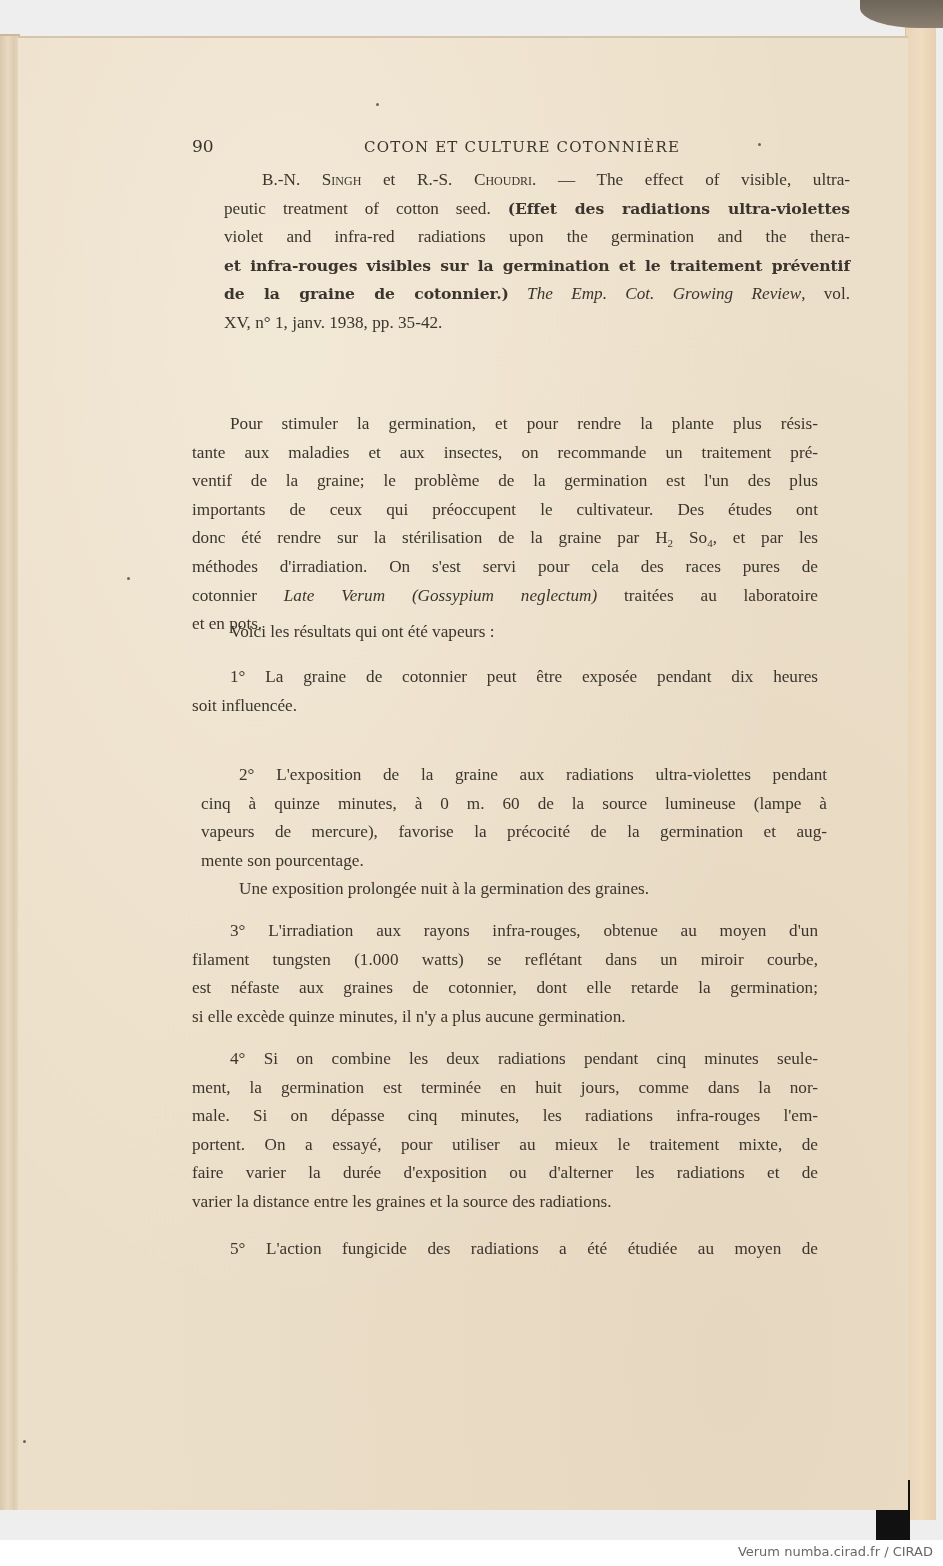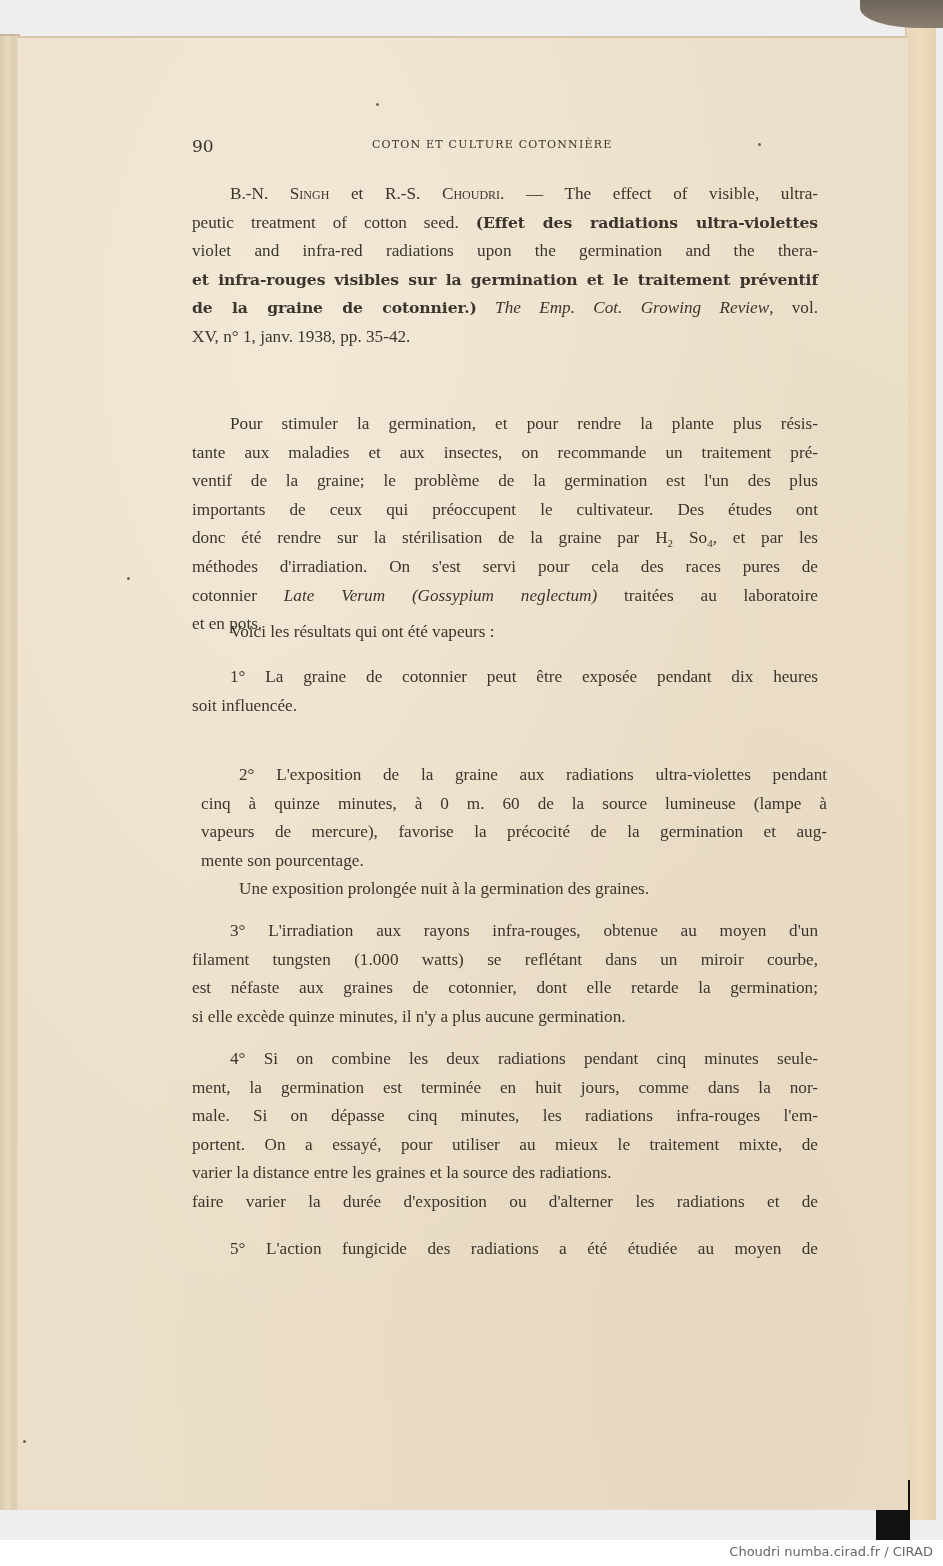--- a/index.html
+++ b/index.html
@@ -38,21 +38,21 @@
   .cover-bottom {
     position: absolute; left: 876px; top: 1480px; width: 34px; height: 60px;
     background: #111111;
   }
   .page-header {
     position: absolute; left: 192px; top: 136px; width: 570px; height: 24px;
     color: #3a342c; font-size: 15px;
   }
   .page-number { position: absolute; left: 0; top: 0; font-size: 17px; }
   .running-title {
-    position: absolute; left: 172px; top: 2px; letter-spacing: 1.2px; font-size: 11px; margin-left: 8px;
+    position: absolute; left: 172px; top: 2px; letter-spacing: 1.2px; font-size: 15px;
   }
   .text-block {
     position: absolute; left: 192px; width: 626px;
     color: #3b352d; font-size: 17.2px; line-height: 28.6px;
     text-align: justify;
     font-family: "Liberation Serif", serif;
   }
   .line { display: block; white-space: nowrap; text-align-last: justify; text-align: justify; }
   .line.last { text-align-last: left; }
   .indent { padding-left: 38px; }
@@ -80,21 +80,21 @@
 <div class="speck" style="left:376px;top:103px;"></div>
 <div class="speck" style="left:758px;top:143px;"></div>
 <div class="speck" style="left:127px;top:577px;"></div>
 <div class="speck" style="left:23px;top:1440px;"></div>
 
 <div class="page-header">
   <span class="page-number">90</span>
   <span class="running-title">COTON ET CULTURE COTONNIÈRE</span>
 </div>
 
-<div class="text-block" style="top:180px;">
+<div class="text-block" style="top:166px;margin-left:32px;">
   <span class="line indent"><span>B.-N. </span><span class="sc">Singh</span><span> et </span><span>R.-S. </span><span class="sc">Choudri</span><span>. — The effect of visible, ultra-</span></span>
   <span class="line"><span>peutic treatment of cotton seed. </span><span class="b">(Effet des radiations ultra-violettes</span></span>
   <span class="line">violet and infra-red radiations upon the germination and the thera-</span>
   <span class="line b">et infra-rouges  visibles sur la germination et le traitement préventif</span>
   <span class="line"><span class="b">de la graine de cotonnier.)</span><span class="i"> The Emp. Cot. Growing Review</span><span>, vol.</span></span>
   <span class="line last">XV, n° 1, janv. 1938, pp. 35-42.</span>
 </div>
 
 <div class="text-block" style="top:368px;margin-top:42px;">
   <span class="line indent">Pour stimuler la germination, et pour rendre la plante plus résis-</span>
@@ -129,21 +129,21 @@
   <span class="line">filament tungsten (1.000 watts) se reflétant dans un miroir courbe,</span>
   <span class="line">est néfaste aux graines de cotonnier, dont elle retarde la germination;</span>
   <span class="line last">si elle excède quinze minutes, il n'y a plus aucune germination.</span>
 </div>
 
 <div class="text-block" style="top:1045px;">
   <span class="line indent">4° Si on combine les deux radiations pendant cinq minutes seule-</span>
   <span class="line">ment, la germination est terminée en huit jours, comme dans la nor-</span>
   <span class="line">male. Si on dépasse cinq minutes, les radiations infra-rouges l'em-</span>
   <span class="line">portent. On a essayé, pour utiliser au mieux le traitement mixte, de</span>
+  <span class="line">faire varier la durée d'exposition ou d'alterner les radiations et de</span>
   <span class="line last">varier la distance entre les graines et la source des radiations.</span>
-  <span class="line">faire varier la durée d'exposition ou d'alterner les radiations et de</span>
 </div>
 
 <div class="text-block" style="top:1235px;">
   <span class="line indent">5° L'action fungicide des radiations a été étudiée au moyen de</span>
 </div>
 
-<div class="source-caption">Choudri numba.cirad.fr / CIRAD</div>
+<div class="source-caption">Verum numba.cirad.fr / CIRAD</div>
 
 </body></html>

